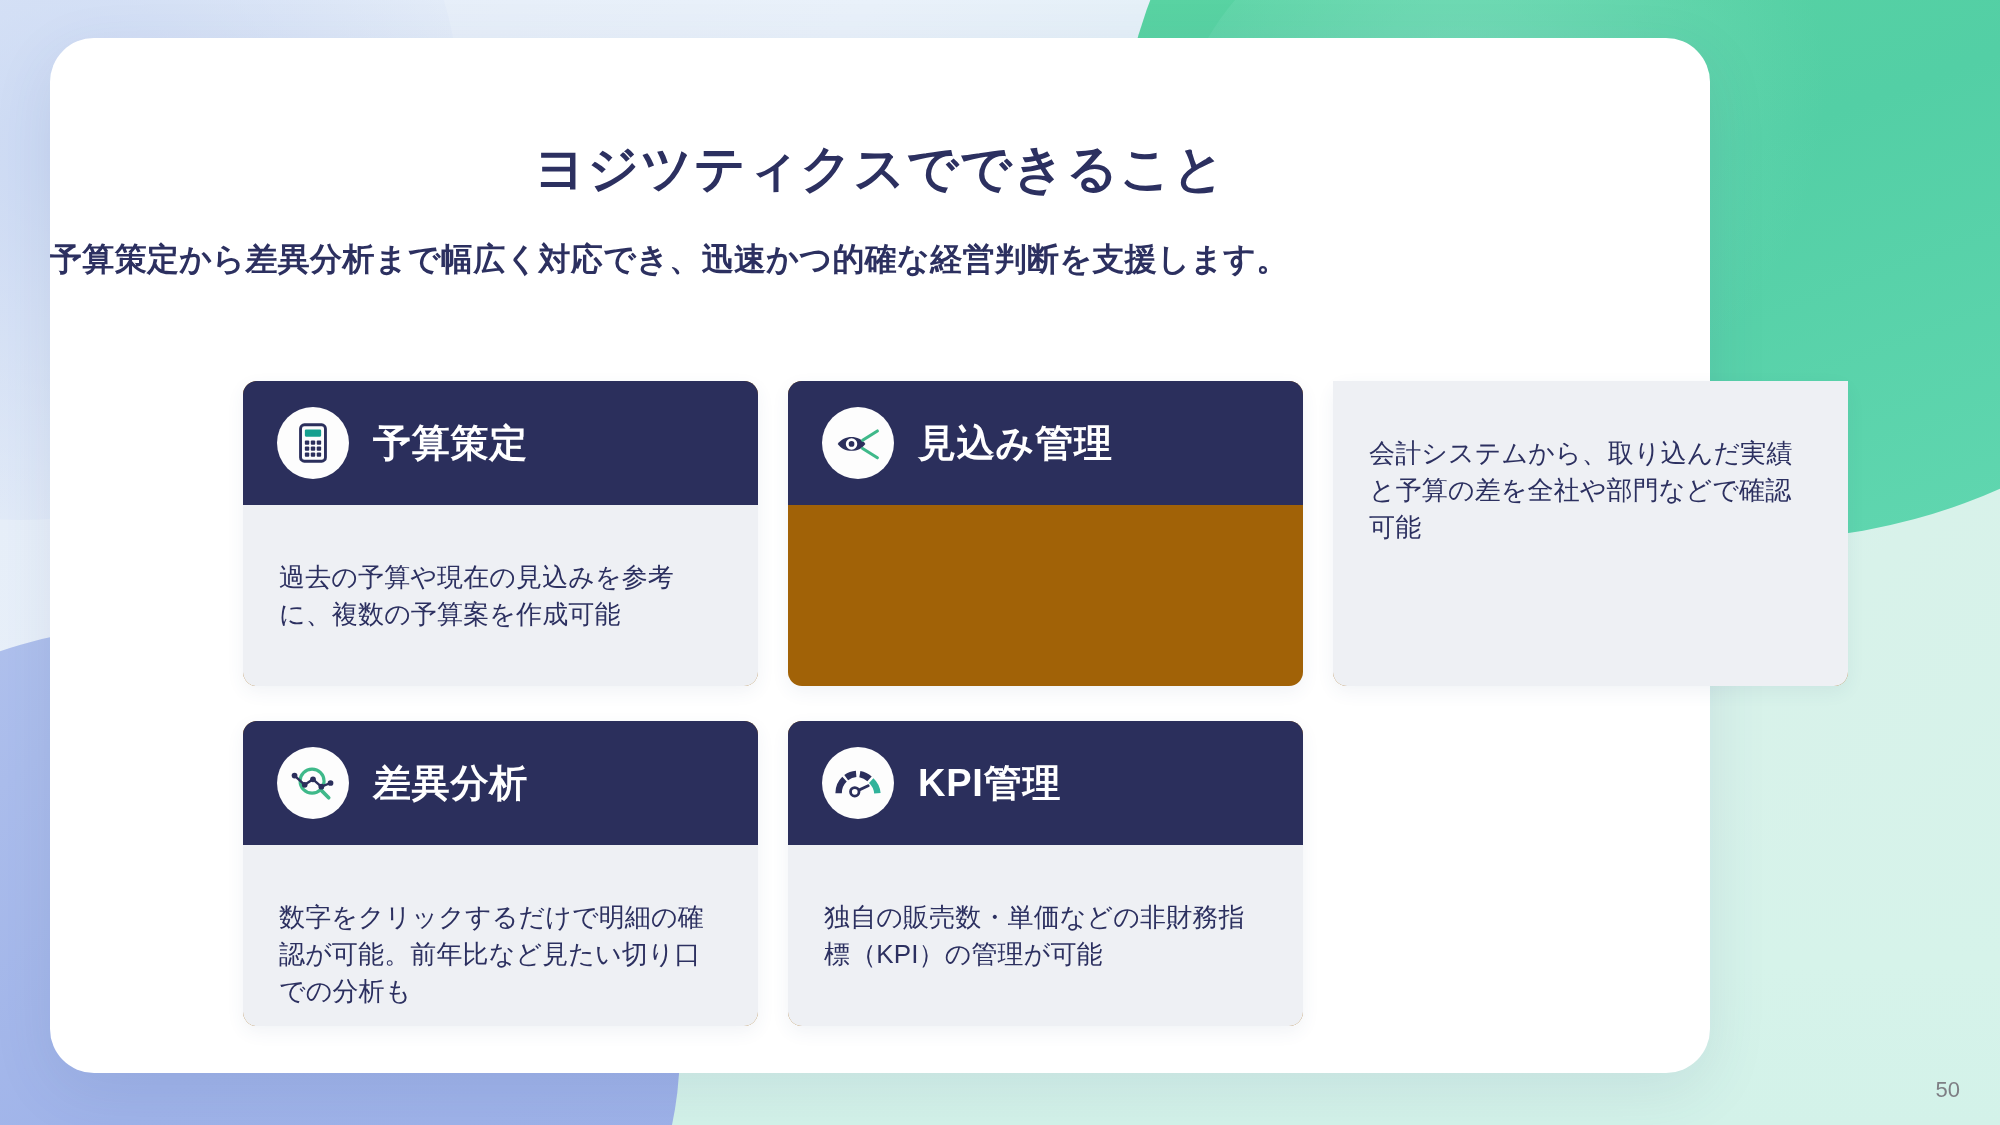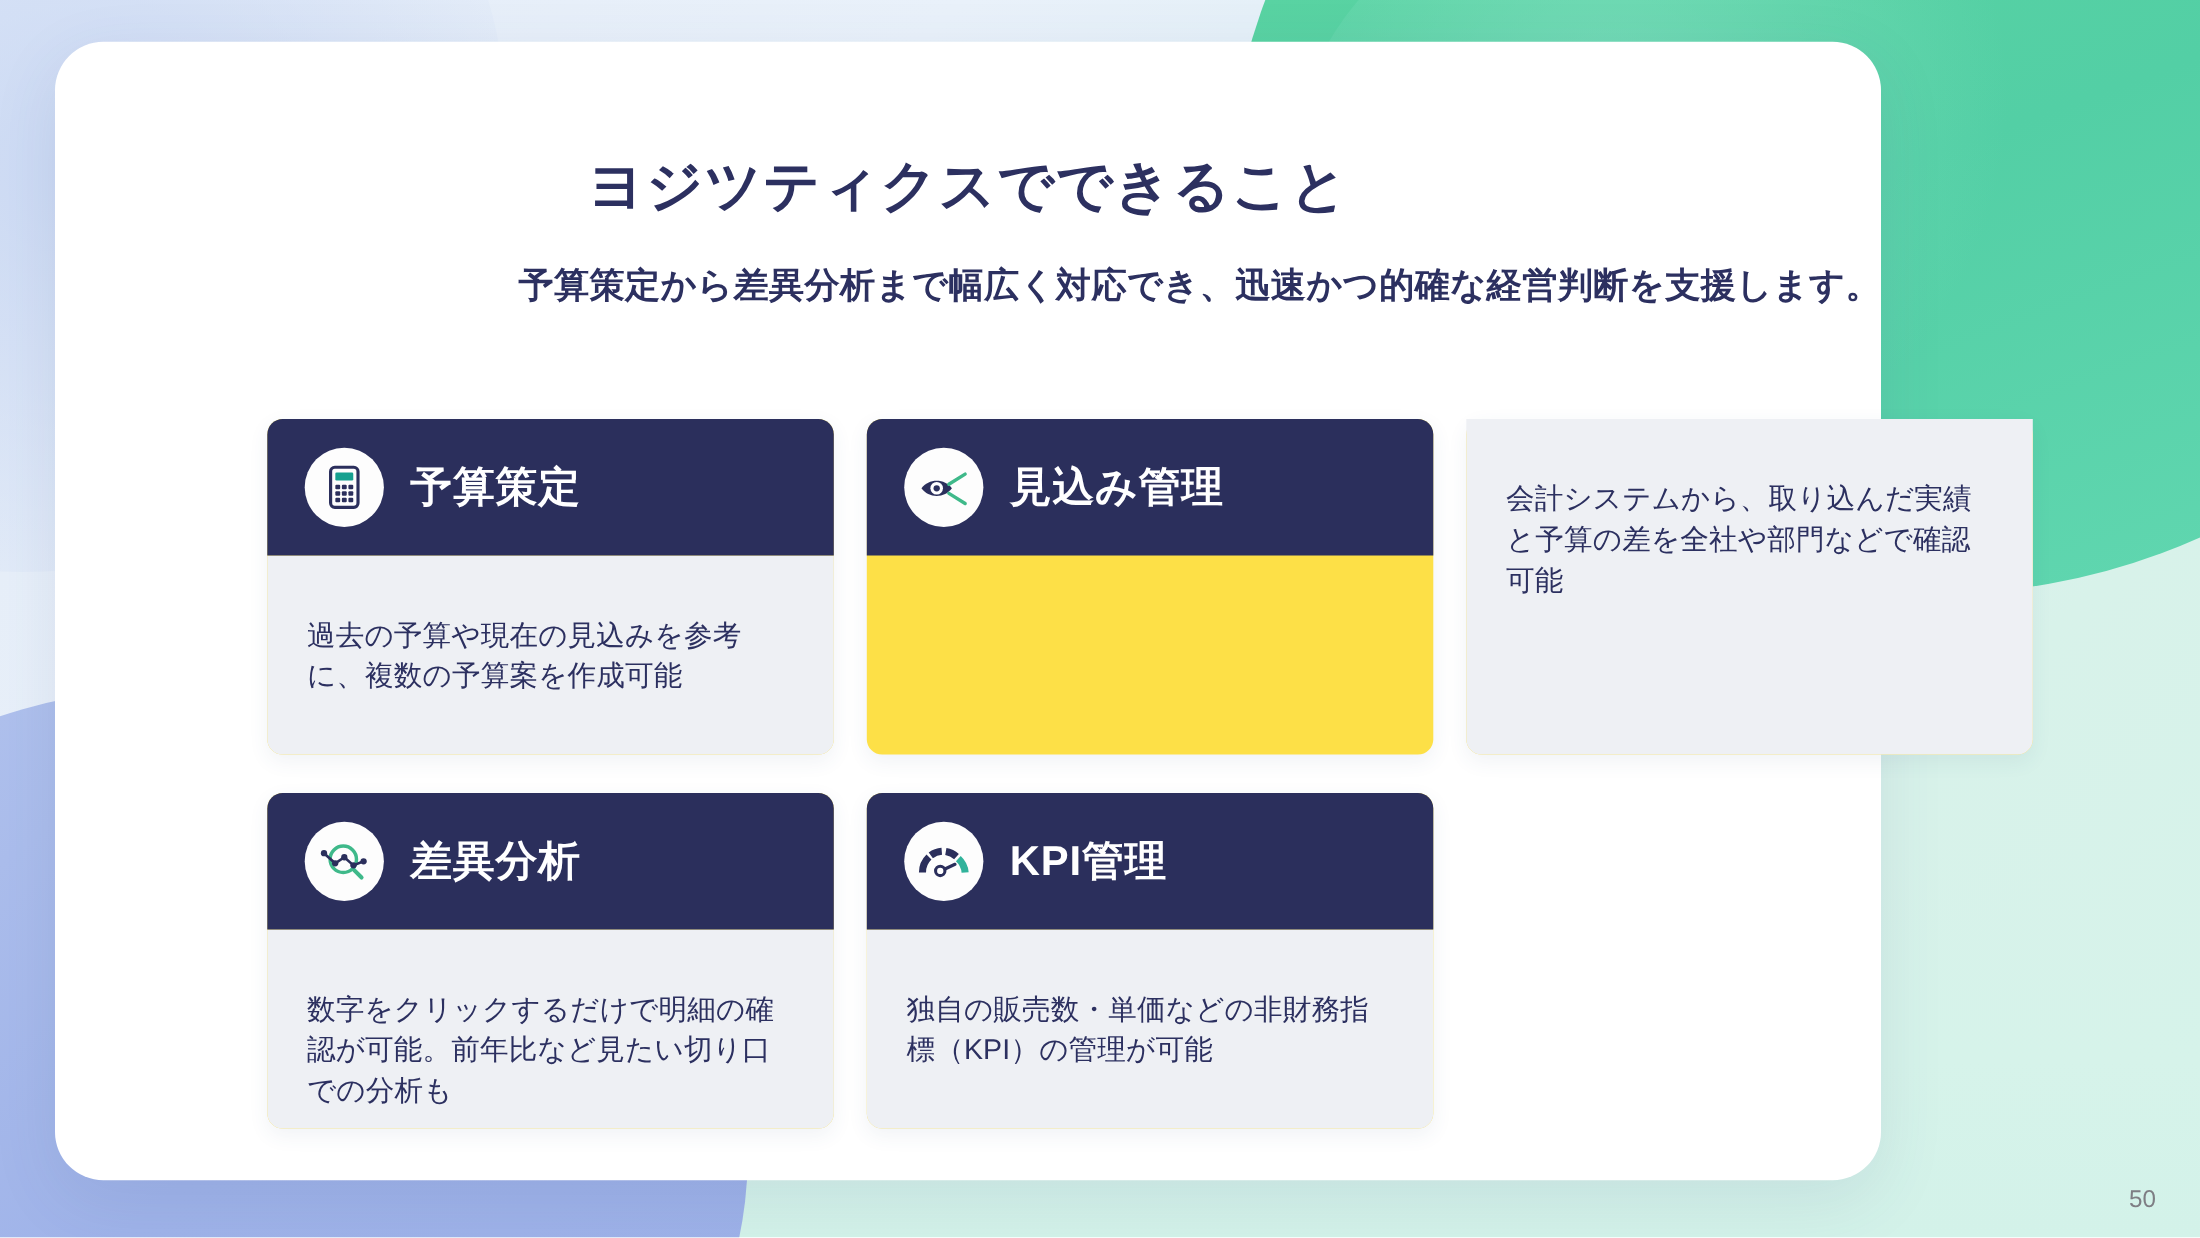--- a/index.html
+++ b/index.html
@@ -74,21 +74,21 @@
     font-size:51px;
     font-weight:700;
     letter-spacing:.02em;
     color:#2c3060;
     line-height:1.1;
     margin-top:28px;
   }
   .slide-subtitle {
     position:absolute;
     left:0; right:0; top:202px;
-    text-align:right;
+    text-align:left;
     font-size:32px;
     font-weight:700;
     letter-spacing:.01em;
     color:#2c3060;
     line-height:1.2;
   }
 
   
   #grid {
     position:absolute;
@@ -96,21 +96,21 @@
     width:1614px;
     display:grid;
     grid-template-columns:repeat(3,515px);
     grid-template-rows:305px 305px;
     column-gap:30px;
     row-gap:35px;
   }
   .card {
     position:relative;
     border-radius:14px;
-    background:#fde047;
+    background:#a16207;
     box-shadow:0 6px 18px rgba(60,80,130,.07);
     overflow:visible;
     display:flex;
     flex-direction:column;
   }
   .card-header {
     position:relative;
     height:124px;
     background:#2b2f5c;
     border-radius:14px 14px 0 0;

